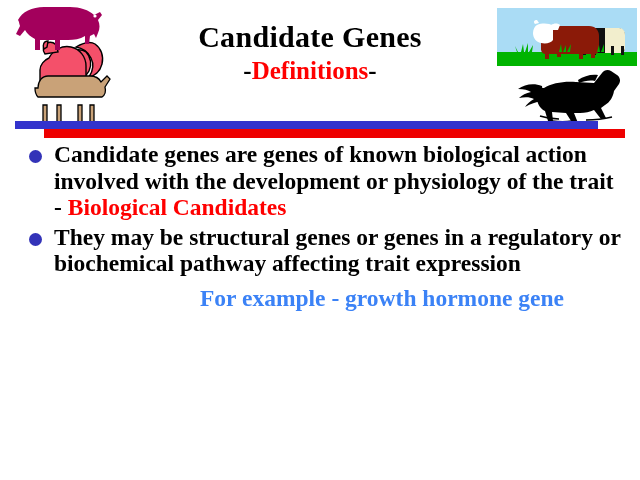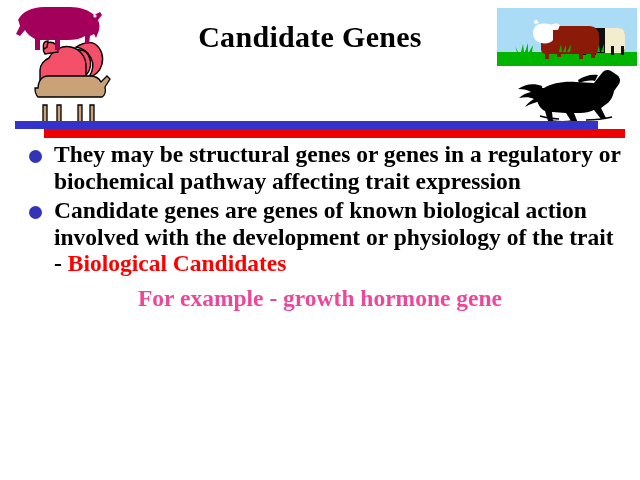--- a/index.html
+++ b/index.html
@@ -134,21 +134,22 @@
   }
   .bullet-text .hl {
     color: #ff0000;
   }
   .sub-line {
     margin: 7px 0 2px 0;
     padding-left: 112px;
     font-size: 23.5px;
     font-weight: bold;
     line-height: 28px;
-    color: #ec4899;
+    color: #3b82f6;
+    text-align: center;
   }
 </style>
 </head>
 <body>
 
 <div class="slide">
 
   <div class="header">
 
     <div class="logo">
@@ -174,20 +175,21 @@
 
         <g fill="#a3005c">
           <path d="M16 18 c4 -8 14 -13 26 -13 l26 0 c10 0 19 3 24 8 l6 -3 l2 3 l-4 5 c2 4 2 9 0 13 l-2 5 l-2 -4 l-4 2 l-1 8 l-4 0 l0 -8 c-5 3 -11 4 -17 4 l-8 0 l0 10 l-5 0 l0 -10 l-15 0 l0 10 l-5 0 l0 -11 c-4 -2 -8 -5 -10 -9 l-5 6 l-4 -2 l4 -8 c-1 -3 -1 -5 -2 -6 z"></path>
           <circle cx="93" cy="14" r="1.6" fill="#ffffff"></circle>
         </g>
       </svg>
     </div>
 
     <div class="title-block">
       <span class="title-main">Candidate Genes</span>
+      <span class="title-sub"><span>-</span><span class="hl">Definitions</span><span>-</span></span>
     </div>
 
     <div class="cattle-photo">
       <svg width="140" height="58" viewBox="0 0 140 58" xmlns="http://www.w3.org/2000/svg">
         <rect x="0" y="0" width="140" height="58" fill="#aadcf5"></rect>
         <rect x="0" y="44" width="140" height="14" fill="#00b400"></rect>
 
         <g>
           <path d="M86 20 l34 0 c5 0 8 3 8 8 l0 12 c0 3 -2 5 -5 5 l-37 0 c-3 0 -5 -2 -5 -5 l0 -15 c0 -3 2 -5 5 -5 z" fill="#101010"></path>
           <path d="M108 20 l14 0 c4 0 6 3 6 7 l0 13 c0 3 -2 5 -5 5 l-15 0 z" fill="#f2eecd"></path>
@@ -230,30 +232,30 @@
     </div>
 
     <div class="bar-blue"></div>
     <div class="bar-red"></div>
   </div>
 
   <div class="body-area">
 
     <div class="bullet-item">
       <span class="bullet-dot"></span>
-      <span class="bullet-text"><span>They may be structural genes or genes in a</span>
-        <span>regulatory or biochemical pathway affecting</span>
-        <span>trait expression</span></span>
-    </div>
-
-    <div class="bullet-item">
-      <span class="bullet-dot"></span>
       <span class="bullet-text"><span>Candidate genes are genes of known</span>
         <span>biological action involved with the</span>
         <span>development or physiology of the trait -</span>
         <span class="hl">Biological Candidates</span></span>
     </div>
 
+    <div class="bullet-item">
+      <span class="bullet-dot"></span>
+      <span class="bullet-text"><span>They may be structural genes or genes in a</span>
+        <span>regulatory or biochemical pathway affecting</span>
+        <span>trait expression</span></span>
+    </div>
+
     <div class="sub-line">For example - growth hormone gene</div>
 
 
   </div>
 </div>
 
 </body></html>

